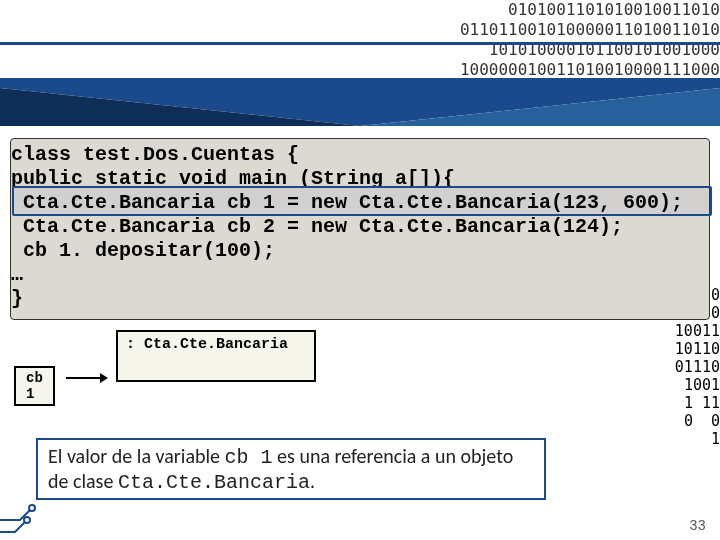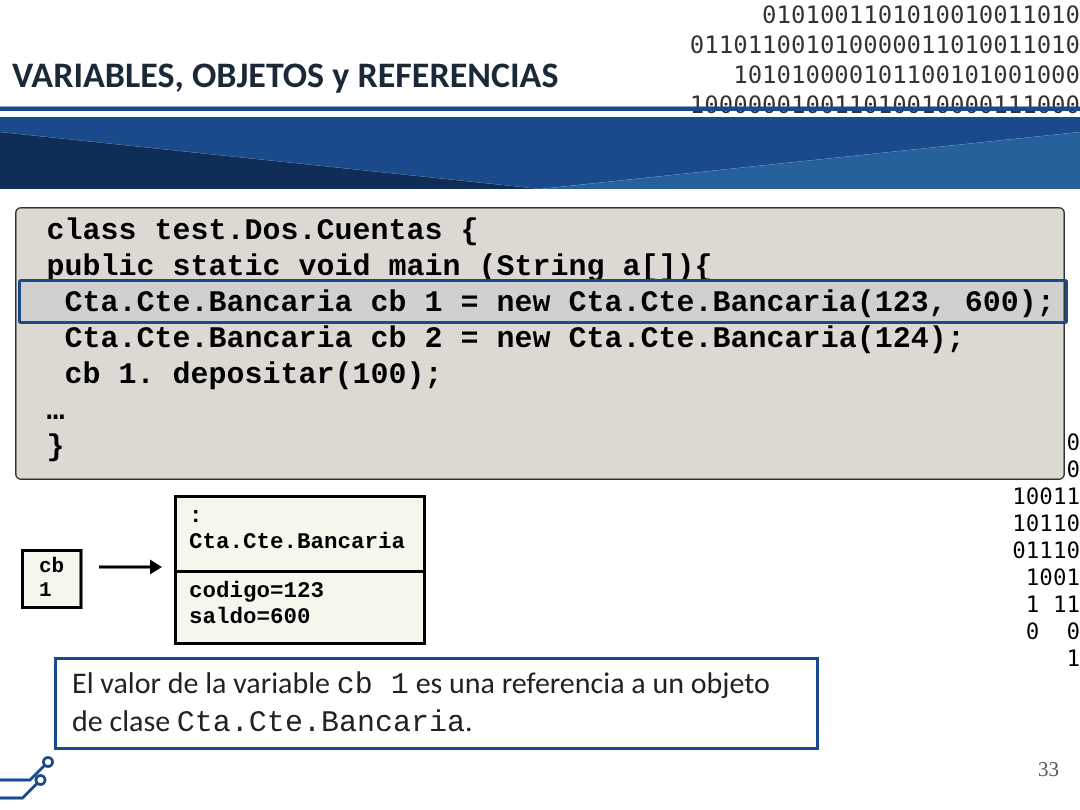--- a/index.html
+++ b/index.html
@@ -58,21 +58,21 @@
     height: 48px;
   }
   .code-box {
     position: absolute;
     top: 138px;
     left: 10px;
     width: 700px;
     background: #dcd9d3;
     border: 1px solid #333;
     border-radius: 4px;
-    padding: 4px 8px 8px 20px;
+    padding: 4px 8px 8px 0;
     font-family: Consolas, "Courier New", monospace;
     font-size: 20px;
     font-weight: 700;
     color: #000;
     line-height: 24px;
     white-space: pre;
     z-index: 4;
     box-sizing: border-box;
   }
   .code-highlight {
@@ -107,21 +107,21 @@
     position: absolute;
     top: 42px;
     left: 52px;
     width: 42px;
     height: 12px;
   }
   .obj-box {
     position: absolute;
     top: 0;
     left: 102px;
-    width: 168px;
+    width: 200px;
     border: 2px solid #000;
     background: #f6f6ed;
     font-family: Consolas, "Courier New", monospace;
     box-sizing: border-box;
   }
   .obj-head {
     padding: 4px 8px;
     font-weight: 700;
     font-size: 15px;
     height: 48px;
@@ -161,23 +161,23 @@
     font-family: Consolas, monospace;
     font-size: 15px;
     line-height: 18px;
     color: #000;
     z-index: 1;
     white-space: pre;
     text-align: right;
   }
   .page-num {
     position: absolute;
-    bottom: 18px;
+    bottom: 6px;
     right: 14px;
-    font-family: Liberation Serif, serif;
+    font-family: Liberation Mono, monospace;
     font-size: 14px;
     color: #555;
     z-index: 7;
   }
   .circuit {
     position: absolute;
     bottom: 0;
     left: 0;
     width: 60px;
     height: 60px;
@@ -186,21 +186,20 @@
 </style>
 </head>
 <body>
 
 <div class="binary-bg">0101001101010010011010
 011011001010000011010011010
 101010000101100101001000
 100000010011010010000111000</div>
 
 <div class="title-band">
-  <div class="title-text">VARIABLES, OBJETOS y REFERENCIAS</div>
   <div class="title-underline"></div>
 </div>
 
 <div class="angle-band">
   <svg viewBox="0 0 720 48" preserveAspectRatio="none">
     <polygon points="0,0 720,0 720,10 360,48 0,10" fill="#1b4a8c"></polygon>
     <polygon points="0,10 360,48 0,48" fill="#0f2e57"></polygon>
     <polygon points="720,10 360,48 720,48" fill="#26619c"></polygon>
   </svg>
 </div>
@@ -216,22 +215,20 @@
 <div class="code-highlight"></div>
 
 <div class="diagram">
   <div class="var-box">cb 1</div>
   <svg class="arrow" viewBox="0 0 42 12">
     <line x1="0" y1="6" x2="34" y2="6" stroke="#000" stroke-width="2"></line>
     <polygon points="34,1 42,6 34,11" fill="#000"></polygon>
   </svg>
   <div class="obj-box">
     <div class="obj-head">: Cta.Cte.Bancaria</div>
-    <div class="obj-body"><span>codigo=123</span>
-<span>saldo=600</span></div>
   </div>
 </div>
 
 <div class="binary-right">01110
 01100
 10011
 10110
 01110
 1001
 1 11

